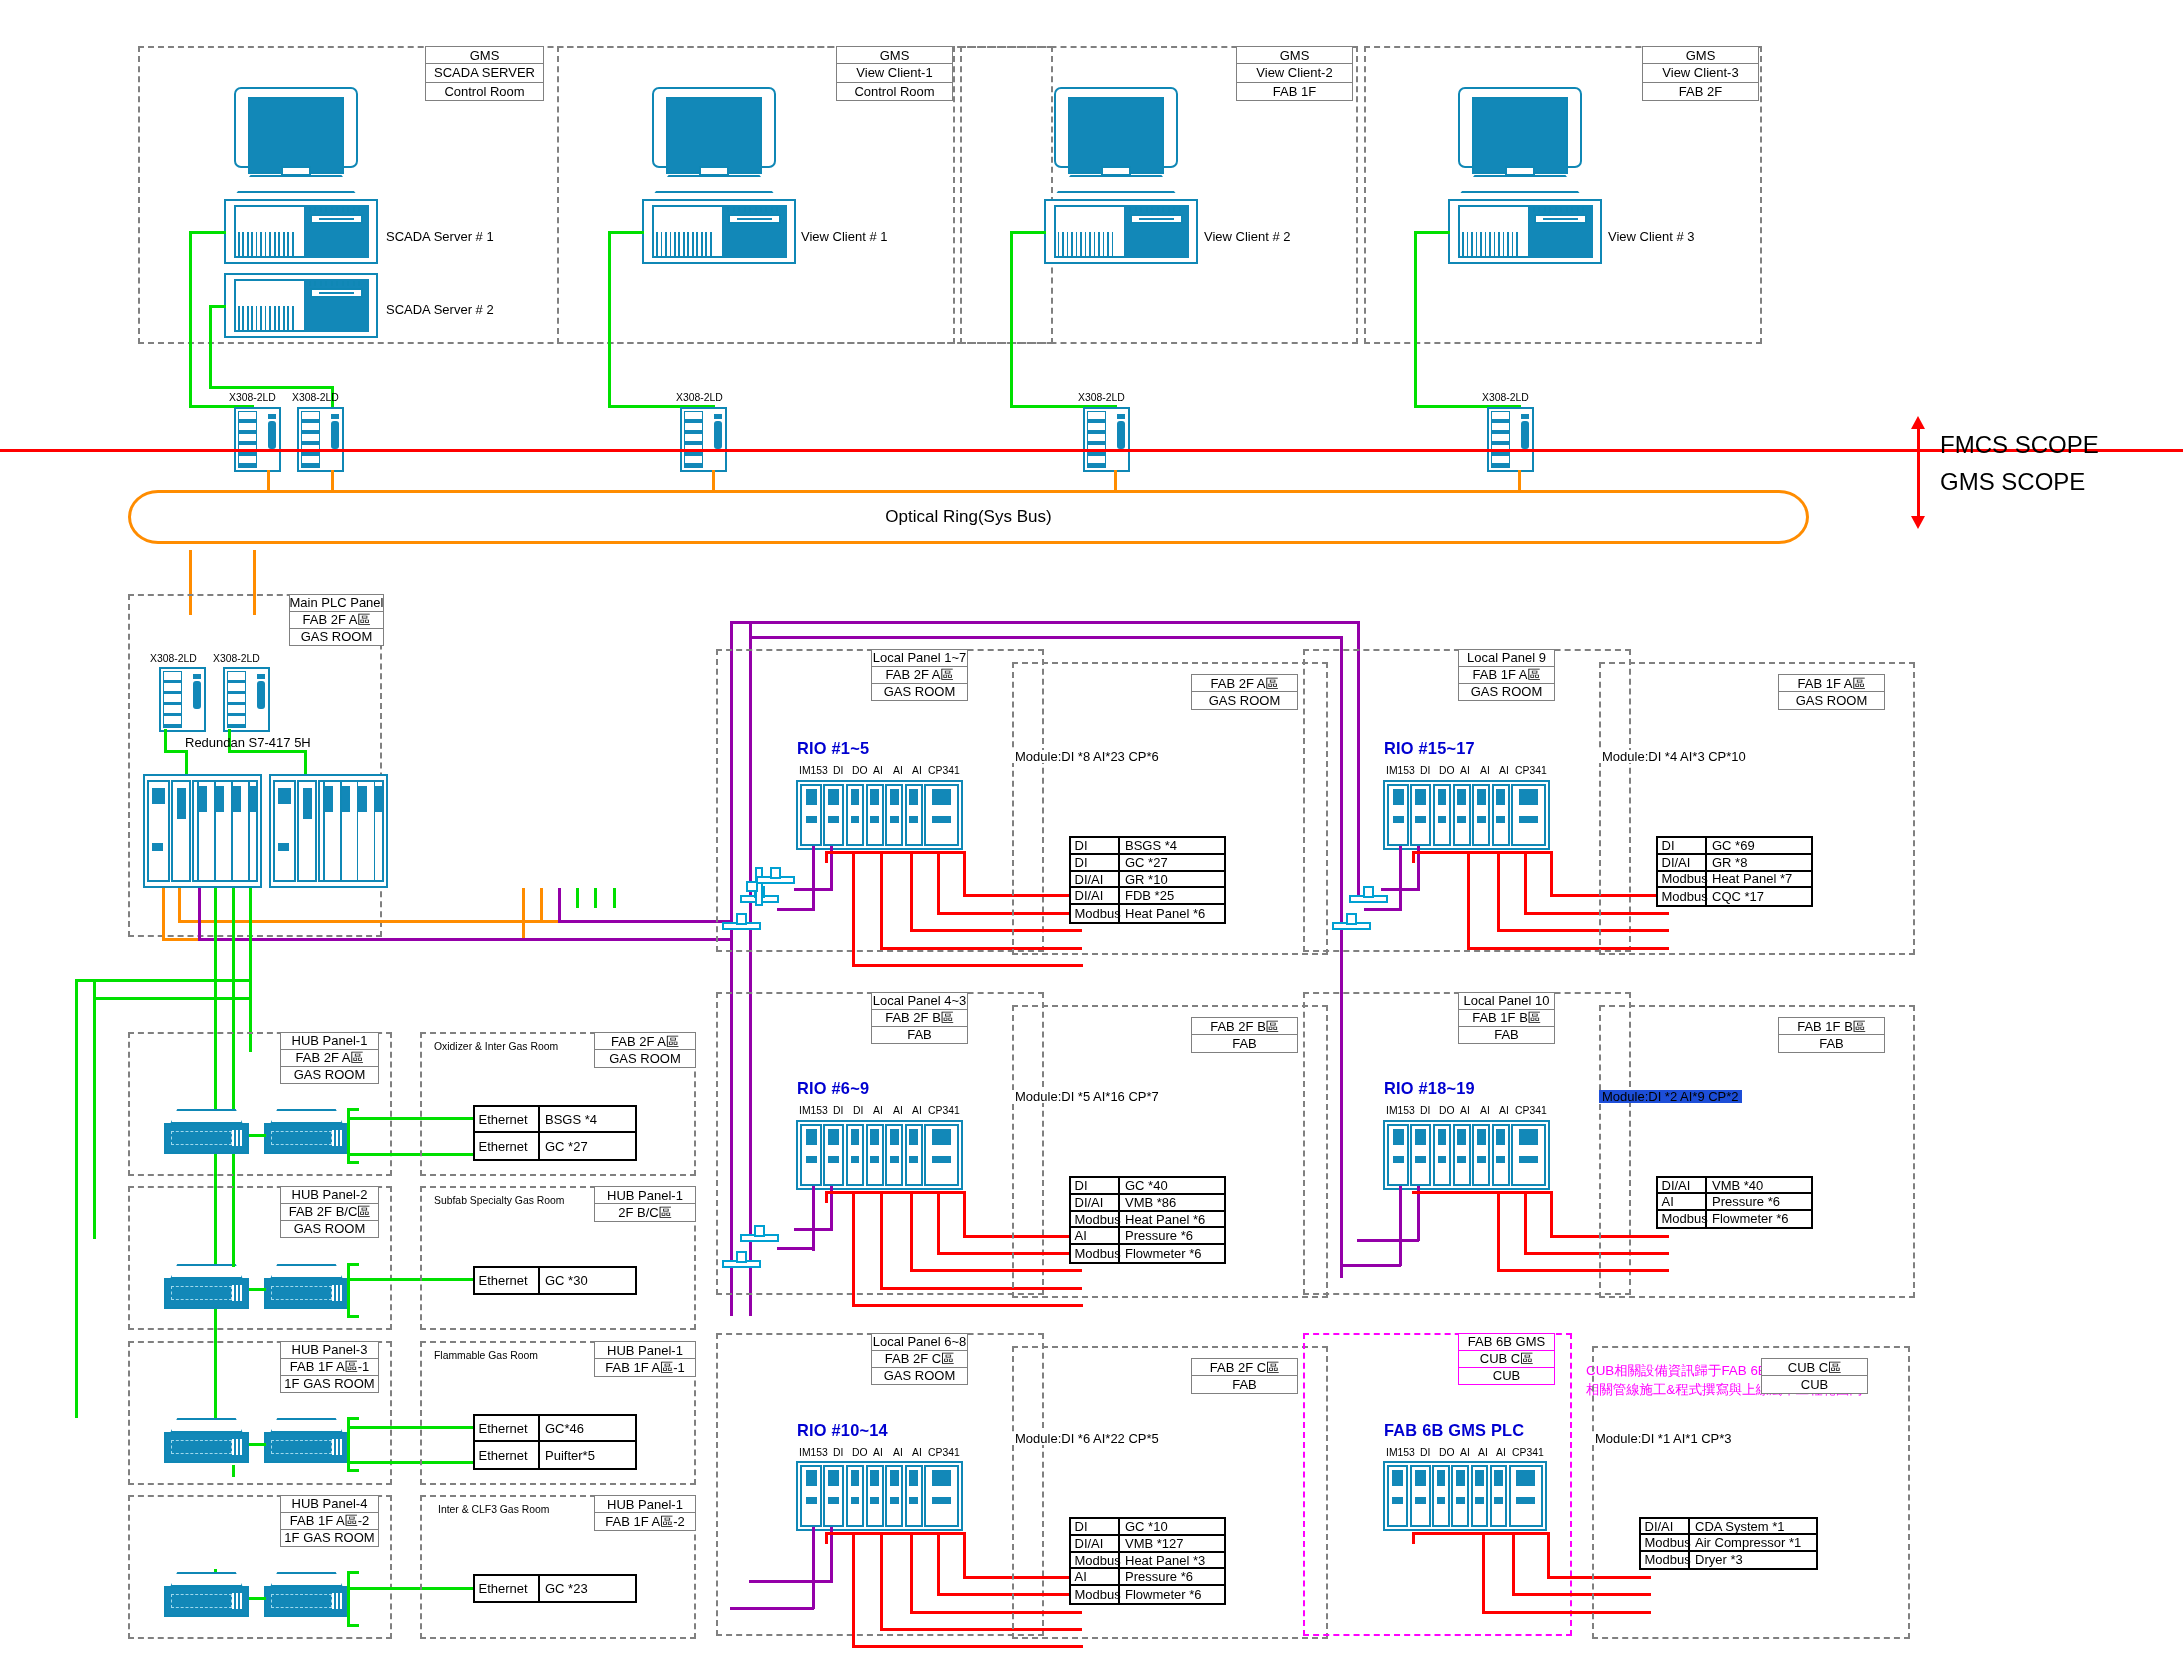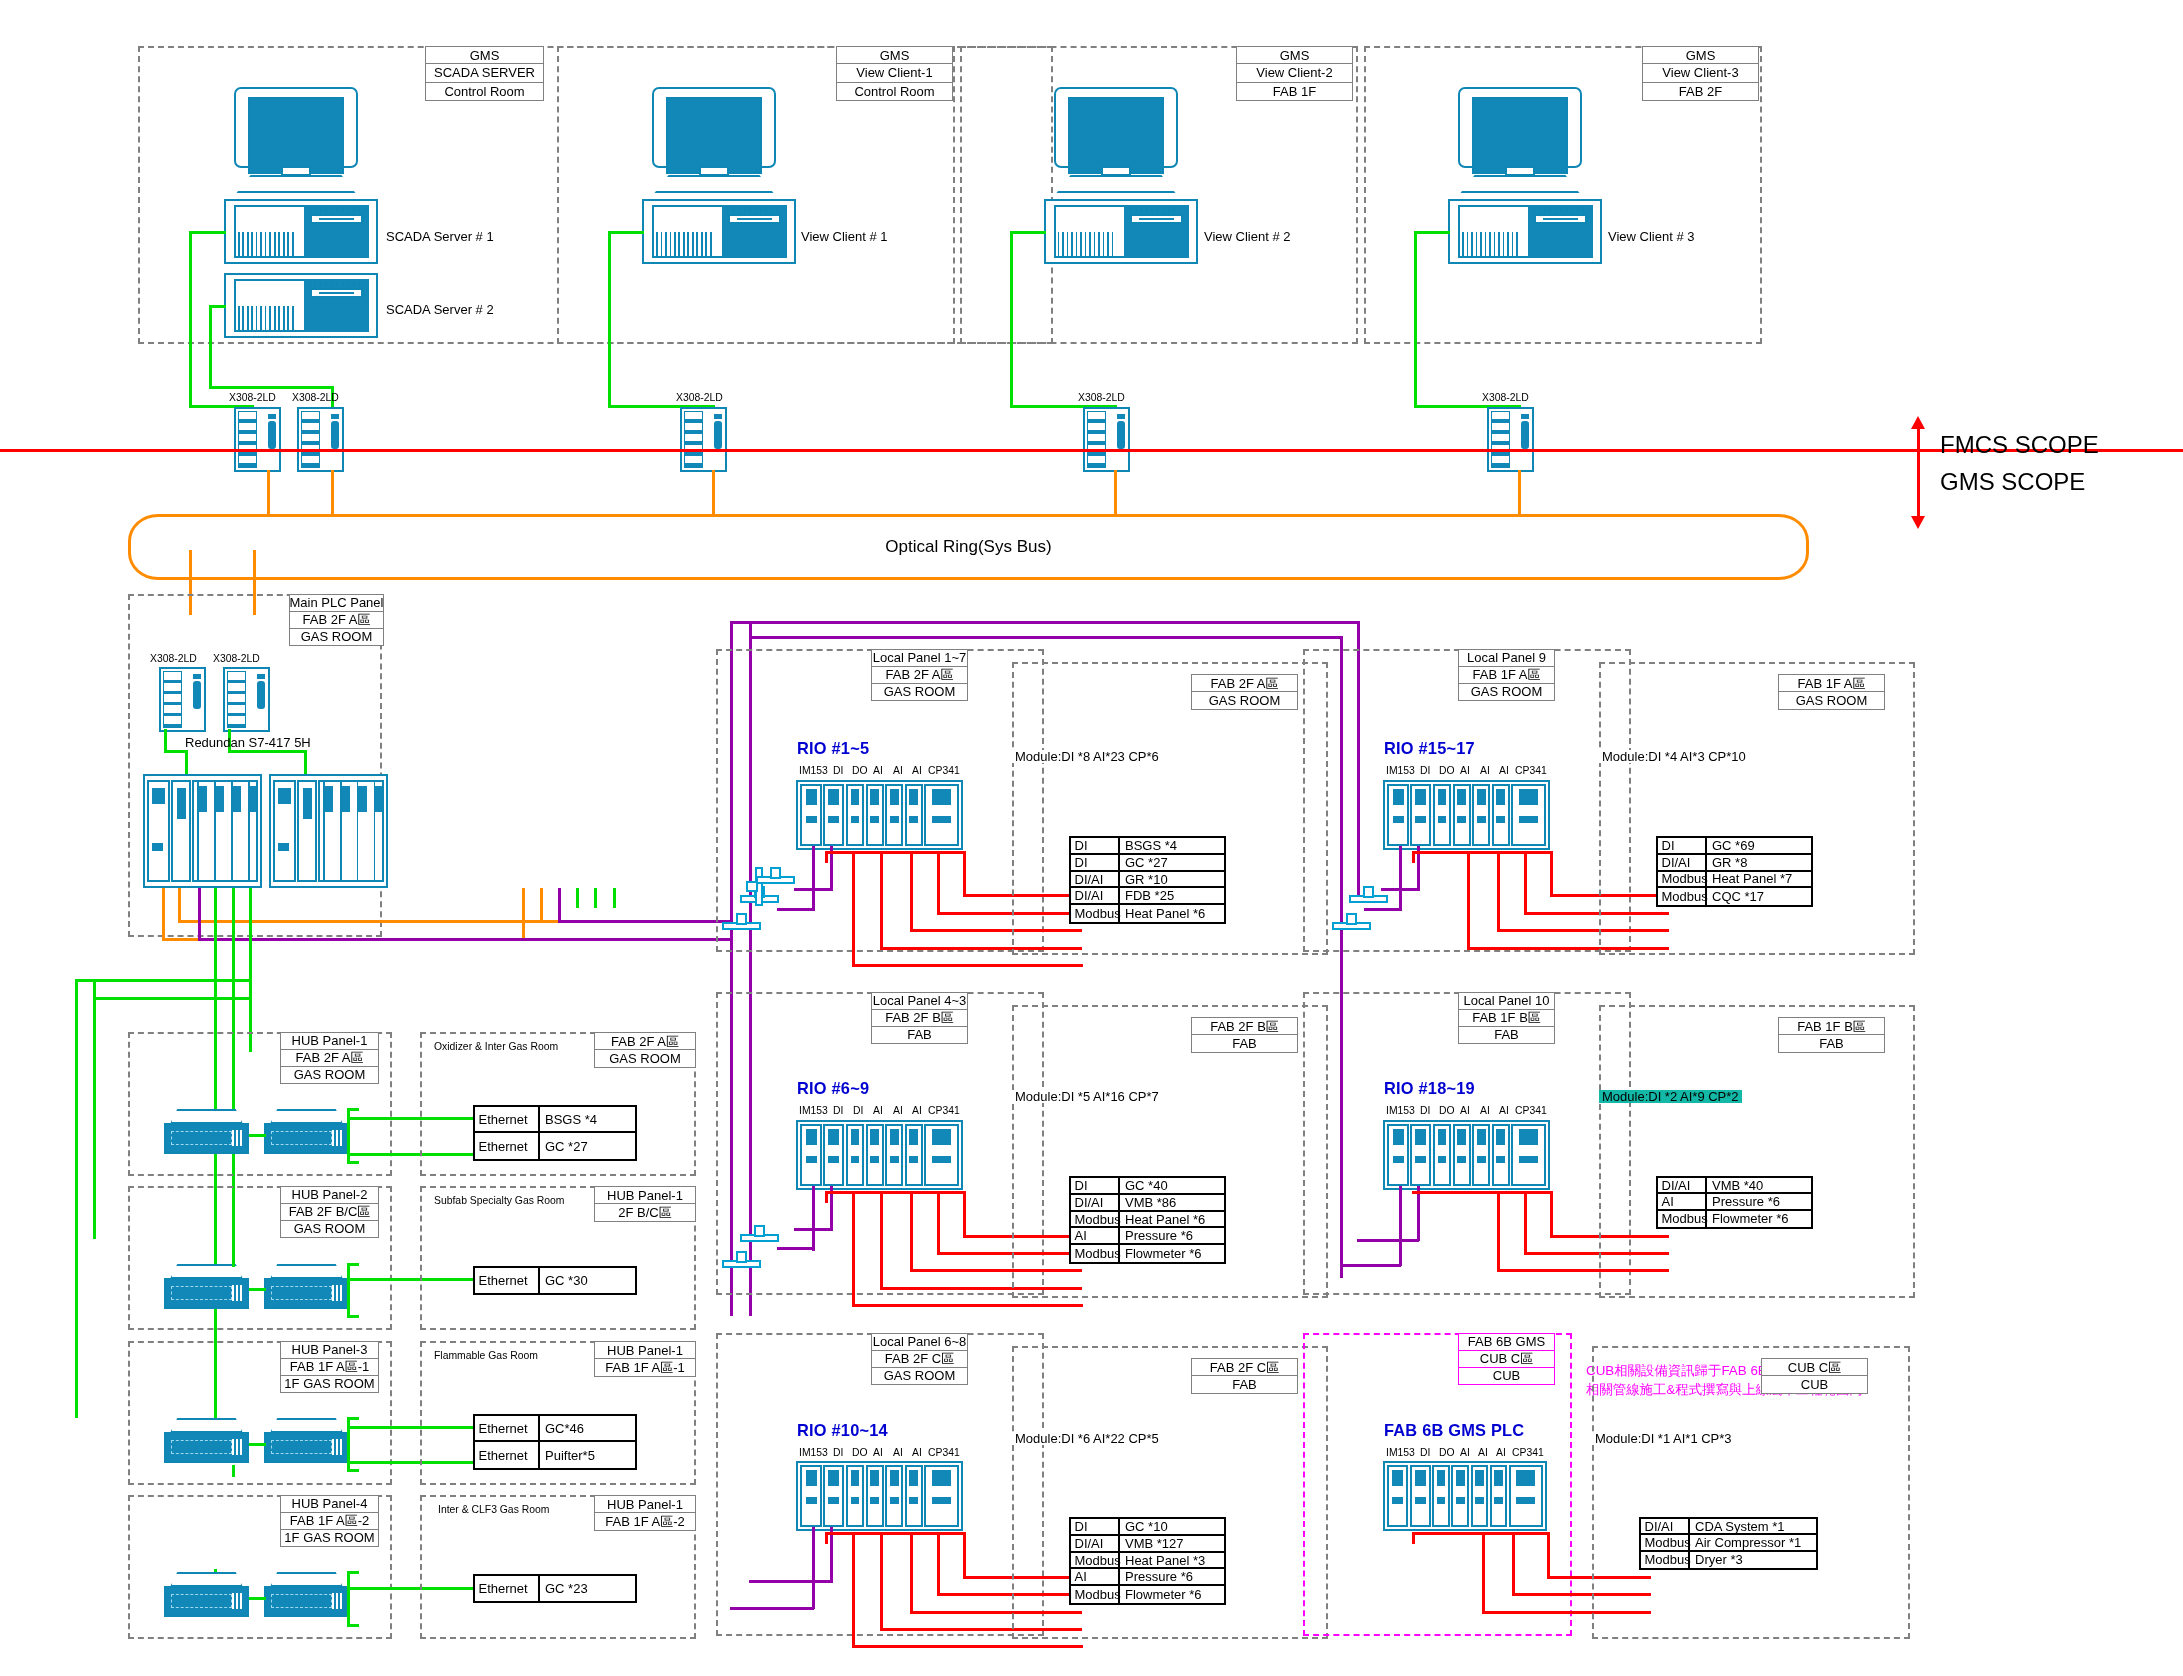--- a/index.html
+++ b/index.html
@@ -292,21 +292,21 @@
     </div>
   <div class="w wo" style="left:1518px;top:470px;width:2.5px;height:58px;"></div>
 
   <div class="w wk" style="left:0px;top:449px;width:2183px;height:3px;"></div>
   <div class="arrowline" style="left:1917px;top:428px;height:90px;"></div>
   <div class="arrowhead up" style="left:1911px;top:416px;"></div>
   <div class="arrowhead dn" style="left:1911px;top:516px;"></div>
   <div class="txt scope" style="left:1940px;top:433px;">FMCS SCOPE</div>
   <div class="txt scope" style="left:1940px;top:470px;">GMS SCOPE</div>
 
-  <div id="optring" style="left:128px;top:514px;width:1681px;height:66px;">
+  <div id="optring" style="left:128px;top:490px;width:1681px;height:54px;">
     <span>Optical Ring(Sys Bus)</span>
   </div>
 
   <div class="w wo" style="left:189px;top:550px;width:2.5px;height:65px;"></div>
   <div class="w wo" style="left:253px;top:550px;width:2.5px;height:65px;"></div>
 
   <div class="dash-gray" style="left:128px;top:594px;width:254px;height:343px;"></div>
   <div class="lblstack" style="left:289px;top:594px;width:95px;height:52px;">
     <div style="height:33%">Main PLC Panel</div>
     <div style="height:34%">FAB 2F A區</div>
@@ -788,21 +788,21 @@
 
   <div class="w wr" style="left:1412px;top:1191px;width:141px;height:3px;"></div>
   <div class="w wr" style="left:1550px;top:1191px;width:3px;height:46px;"></div>
   <div class="w wr" style="left:1550px;top:1235px;width:119px;height:3px;"></div>
   <div class="w wr" style="left:1524px;top:1191px;width:3px;height:64px;"></div>
   <div class="w wr" style="left:1524px;top:1252px;width:145px;height:3px;"></div>
   <div class="w wr" style="left:1497px;top:1191px;width:3px;height:81px;"></div>
   <div class="w wr" style="left:1497px;top:1269px;width:172px;height:3px;"></div>
 
   <div class="dash-gray" style="left:1599px;top:1005px;width:316px;height:293px;"></div>
-  <div class="txt mod" style="left:1599px;top:1090px;background:#14b8a6;padding:0 3px;">Module:DI *2 AI*9 CP*2</div>
+  <div class="txt mod" style="left:1599px;top:1090px;background:#1d4ed8;padding:0 3px;">Module:DI *2 AI*9 CP*2</div>
   <div class="lblstack" style="left:1778px;top:1017px;width:107px;height:36px;">
     <div style="height:50%">FAB 1F B區</div>
     <div style="height:50%">FAB</div>
   </div>
   <div class="sigtable" style="left:1656px;top:1176px;width:157px;height:53px;">
     <div class="row" style="height:33.33%">
       <div class="c1" style="width:49px">DI/AI</div>
       <div class="c2" style="flex:1">VMB *40</div>
       </div>
     <div class="row" style="height:33.33%">

